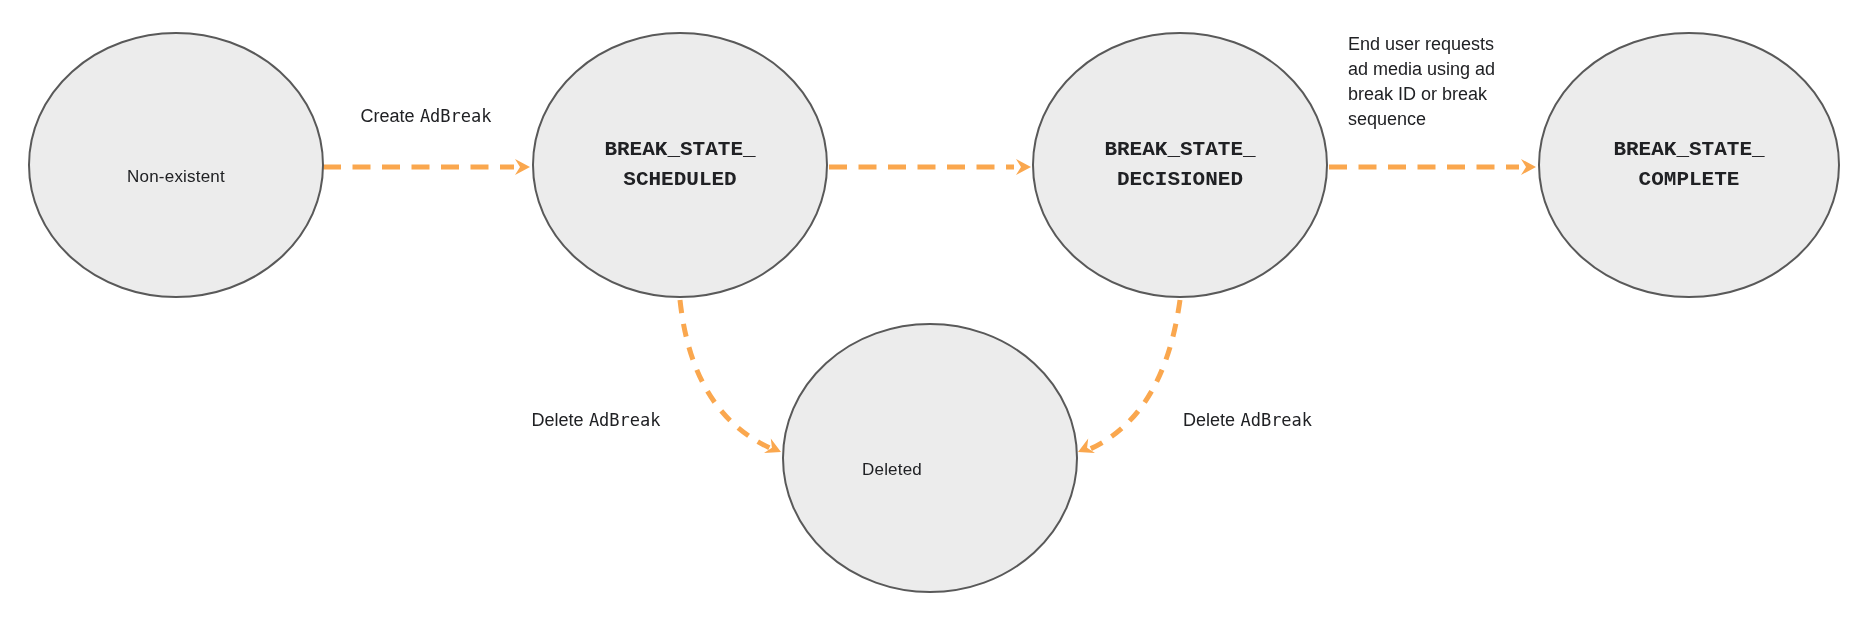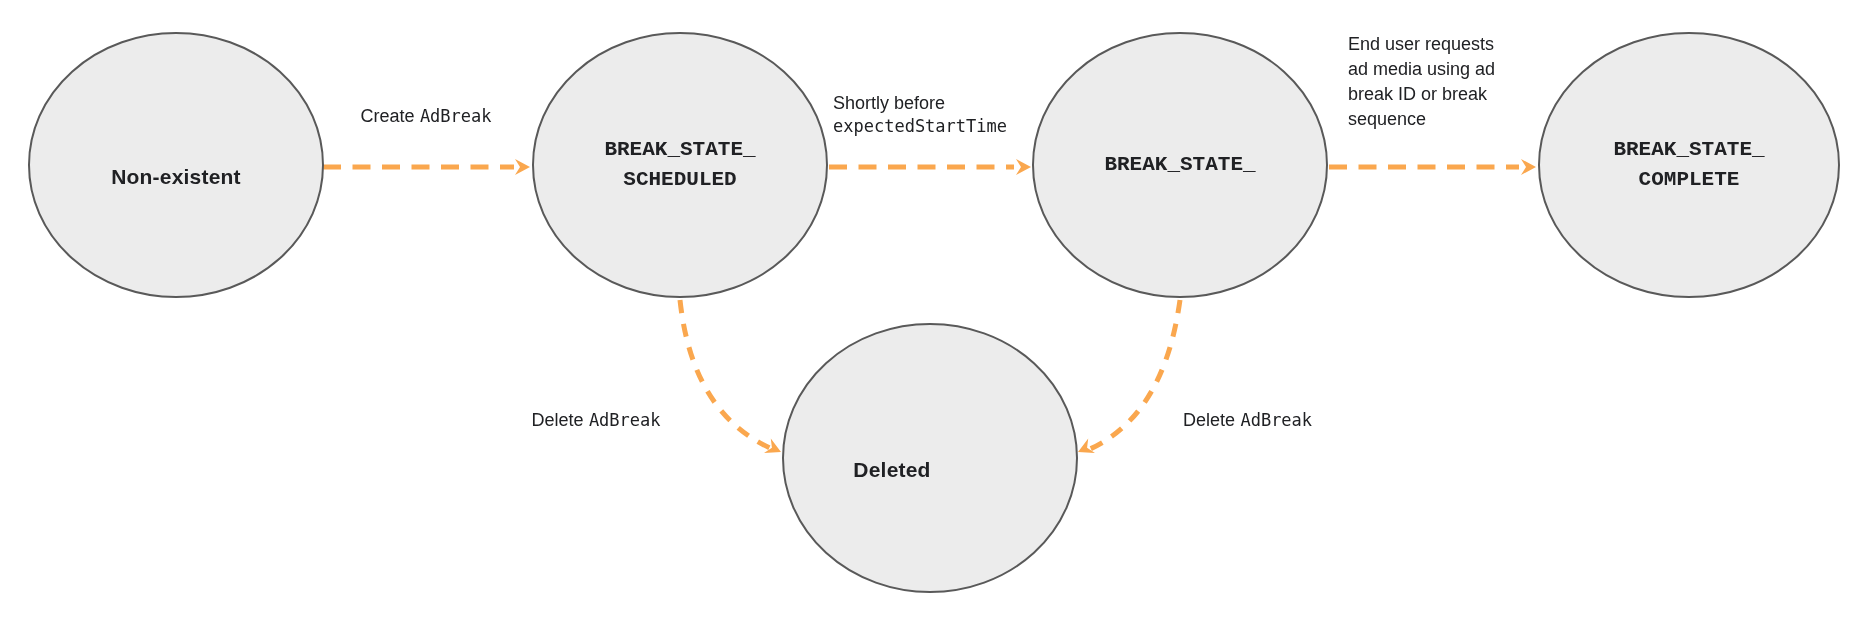--- a/index.html
+++ b/index.html
@@ -26,21 +26,21 @@
   path.head{fill:var(--arrow);stroke:none;}
 
   .node-label{
     position:absolute;
     display:flex;align-items:center;justify-content:center;
     text-align:center;
     pointer-events:none;
   }
   .node-label .sans-bold{
     font-family:"Liberation Sans", sans-serif;
-    font-weight:bold;font-size:21px;letter-spacing:0.2px;margin-top:23px;
+    font-weight:normal;font-size:17px;letter-spacing:0.2px;margin-top:23px;
   }
   .node-label .mono-bold{
     font-family:Liberation Mono, monospace;
     font-weight:bold;font-size:21px;line-height:30px;
   }
   .edge-label{
     position:absolute;
     font-size:18px;line-height:24px;
     white-space:nowrap;
   }
@@ -86,42 +86,39 @@
   <div class="node-label" style="left:533px;top:33px;width:294px;height:264px">
     <div class="mono-bold">
       <div>BREAK_STATE_</div>
       <div>SCHEDULED</div>
     </div>
   </div>
 
   <div class="node-label" style="left:1033px;top:33px;width:294px;height:264px">
     <div class="mono-bold">
       <div>BREAK_STATE_</div>
+      <div>DECISIONED</div>
     </div>
   </div>
 
   <div class="node-label" style="left:1539px;top:33px;width:300px;height:264px">
     <div class="mono-bold">
       <div>BREAK_STATE_</div>
       <div>COMPLETE</div>
     </div>
   </div>
 
   <div class="node-label" style="left:745px;top:324px;width:294px;height:268px">
     <span class="sans-bold">Deleted</span>
   </div>
 
   <div class="edge-label center" style="left:300px;top:104px;width:252px">
     <span class="inline-plain">Create</span><span class="code">AdBreak</span>
   </div>
 
-  <div class="edge-label" style="left:833px;top:92px;line-height:23px">
-    <div class="plain">Shortly before</div>
-    <div class="code">expectedStartTime</div>
-  </div>
 
   <div class="edge-label multiline" style="left:1348px;top:32px">
     <div class="plain">End user requests</div>
     <div class="plain">ad media using ad</div>
     <div class="plain">break ID or break</div>
     <div class="plain">sequence</div>
   </div>
 
   <div class="edge-label center" style="left:470px;top:408px;width:252px">
     <span class="inline-plain">Delete</span><span class="code">AdBreak</span>

